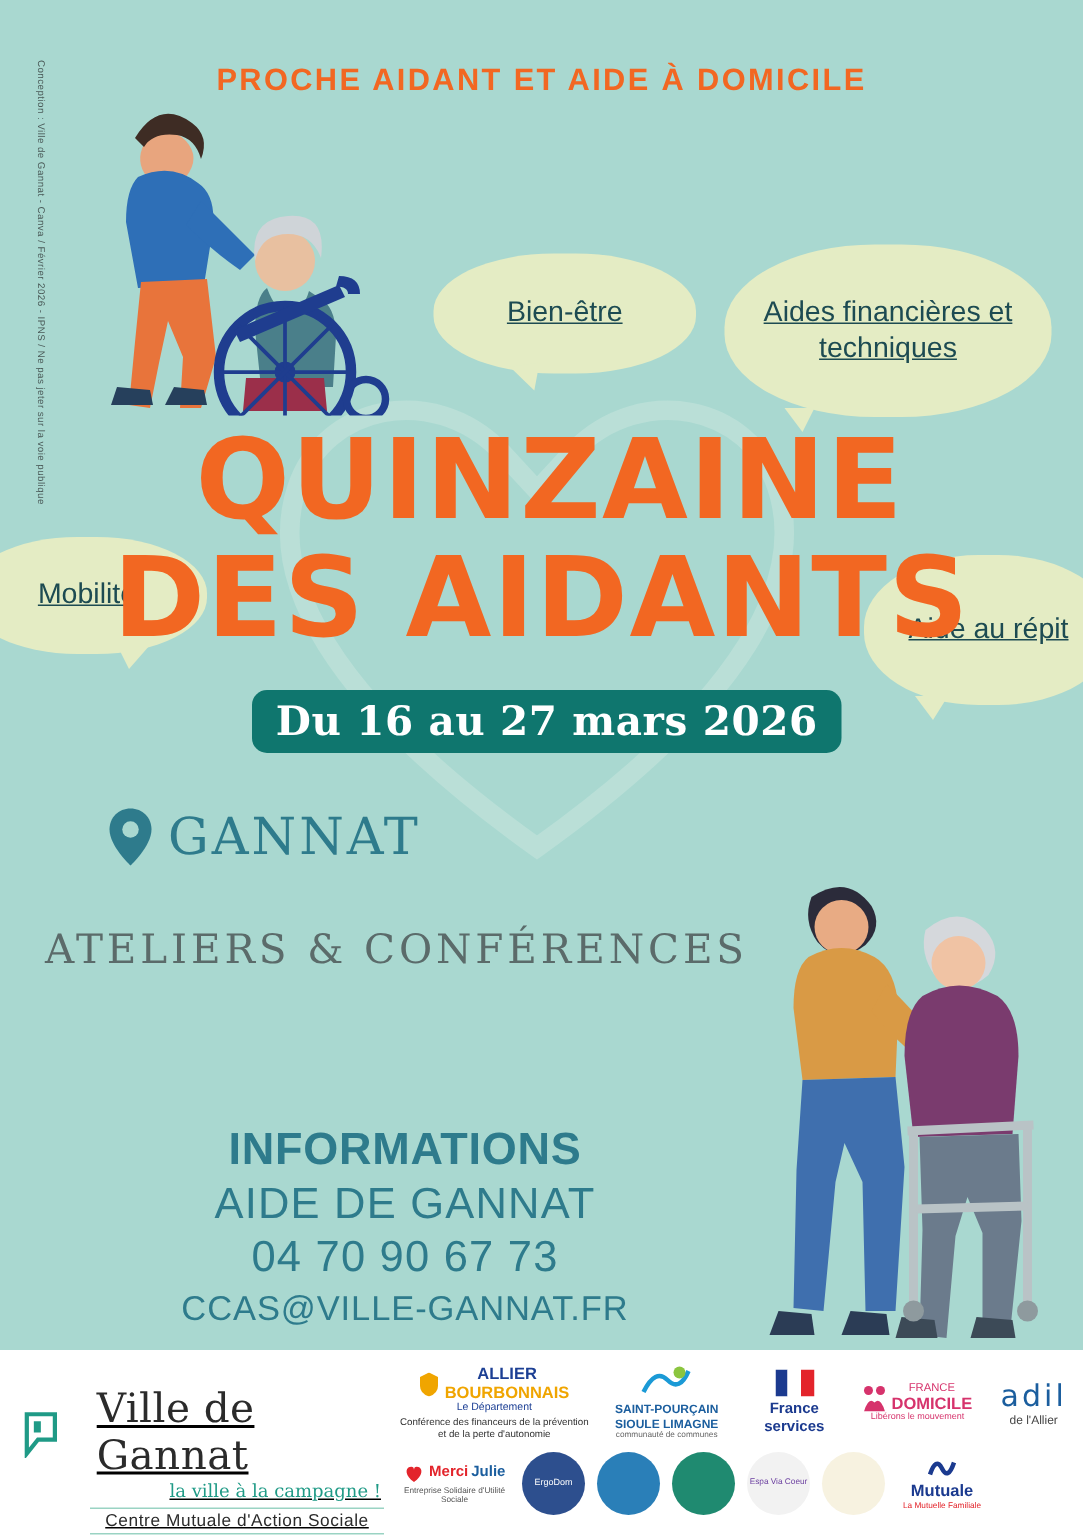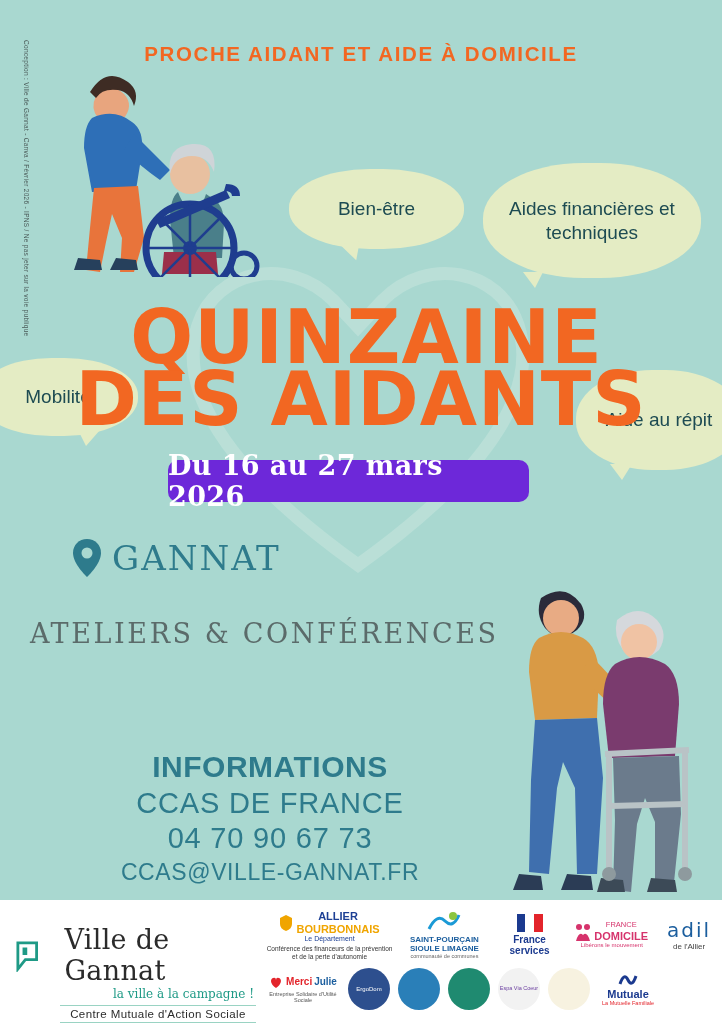--- a/index.html
+++ b/index.html
@@ -61,20 +61,21 @@
   .bubble {
     position: absolute;
     background: #e4ecc4;
     border-radius: 46% 46% 46% 46% / 48% 48% 48% 48%;
     color: #1d4b52;
     display: flex; align-items: center; justify-content: center;
     text-align: center;
     font-size: 19px;
     line-height: 1.22;
     padding: 6px 10px;
+    text-decoration: underline;
   }
   .bubble::after {
     content: "";
     position: absolute;
     width: 0; height: 0;
   }
   #bubble-bienetre { left: 289px; top: 169px; width: 175px; height: 80px; }
   #bubble-bienetre::after {
     bottom: -12px; left: 52px;
     border-left: 14px solid transparent;
@@ -108,29 +109,29 @@
   .title1, .title2 {
     position: absolute; left: 0; right: 0;
     text-align: center;
     color: #f26722;
     font-family: "DejaVu Sans", sans-serif;
     font-weight: bold;
     font-size: 74px;
     letter-spacing: 1px;
     line-height: 1;
   }
-  .title1 { top: 300px; padding-left: 11px; }
+  .title1 { top: 283px; padding-left: 11px; }
   .title2 { top: 362px; }
 
   
   .date-banner {
     position: absolute;
     left: 168px; top: 460px;
-    width: 361px; height: 42px;
-    background: #6d28d9;
+    width: 393px; height: 42px;
+    background: #0f766e;
     border-radius: 10px;
     color: #ffffff;
     font-family: "DejaVu Serif", serif;
     font-weight: bold;
     font-size: 27px;
     display: flex; align-items: center; justify-content: center;
     letter-spacing: .4px;
   }
 
   
@@ -182,20 +183,21 @@
 
   
   .footer {
     position: absolute; left: 0; bottom: 0;
     width: 722px; height: 124px;
     background: #ffffff;
   }
   .logo-ville {
     position: absolute; left: 16px; top: 24px;
     width: 250px;
+    text-decoration: underline;
   }
   .lv-name {
     font-family: "DejaVu Serif", serif;
     font-size: 27px;
     color: #2b2b2b;
     letter-spacing: .3px;
     padding-left: 26px;
   }
   .lv-sub {
     text-align: right;
@@ -321,21 +323,21 @@
       <line x1="180" y1="172" x2="180" y2="292"></line>
       <line x1="100" y1="176" x2="184" y2="172"></line>
       <line x1="106" y1="228" x2="180" y2="226"></line>
     </g>
     <circle cx="104" cy="296" r="7" fill="#8e9a9e"></circle>
     <circle cx="180" cy="296" r="7" fill="#8e9a9e"></circle>
   </svg>
 
   <div class="infos">
     <div class="l1">INFORMATIONS</div>
-    <div class="l2">CCAS DE FRANCE</div>
+    <div class="l2">AIDE DE GANNAT</div>
     <div class="l3">04 70 90 67 73</div>
     <div class="l4">CCAS@VILLE-GANNAT.FR</div>
   </div>
 
   <div class="footer">
 
     <div class="logo-ville">
       <div style="display:flex;align-items:center;">
         <svg width="24" height="34" viewBox="0 0 24 34">
           <path d="M2 4 h20 v18 h-12 l-8 10z" fill="none" stroke="#1f9a86" stroke-width="3"></path>

